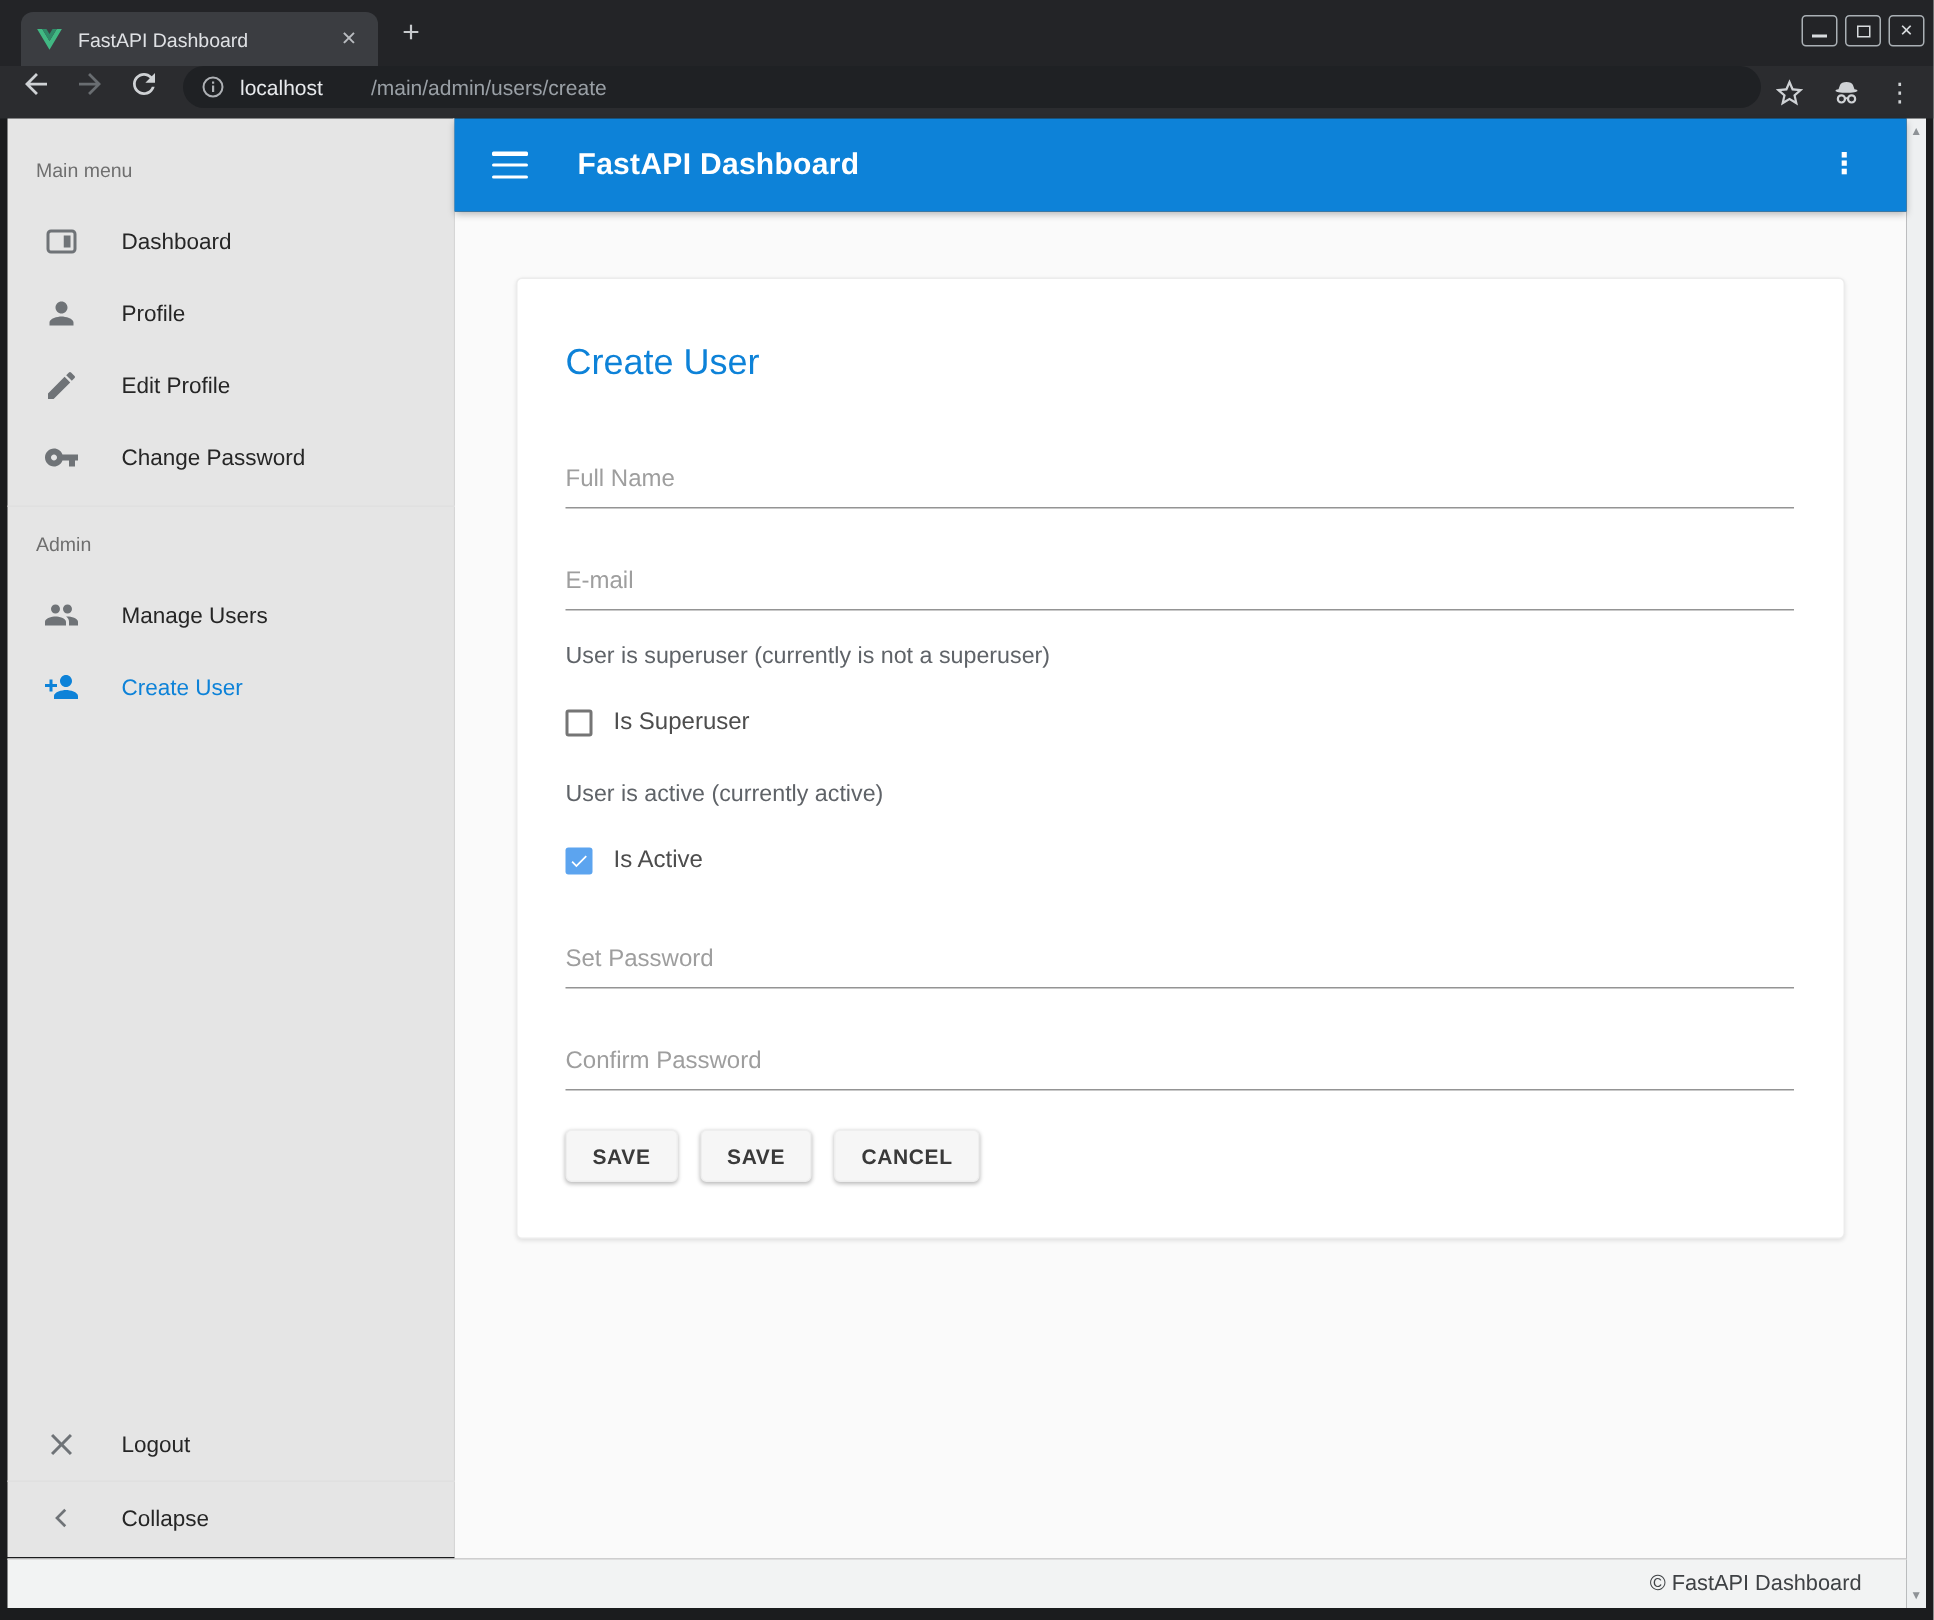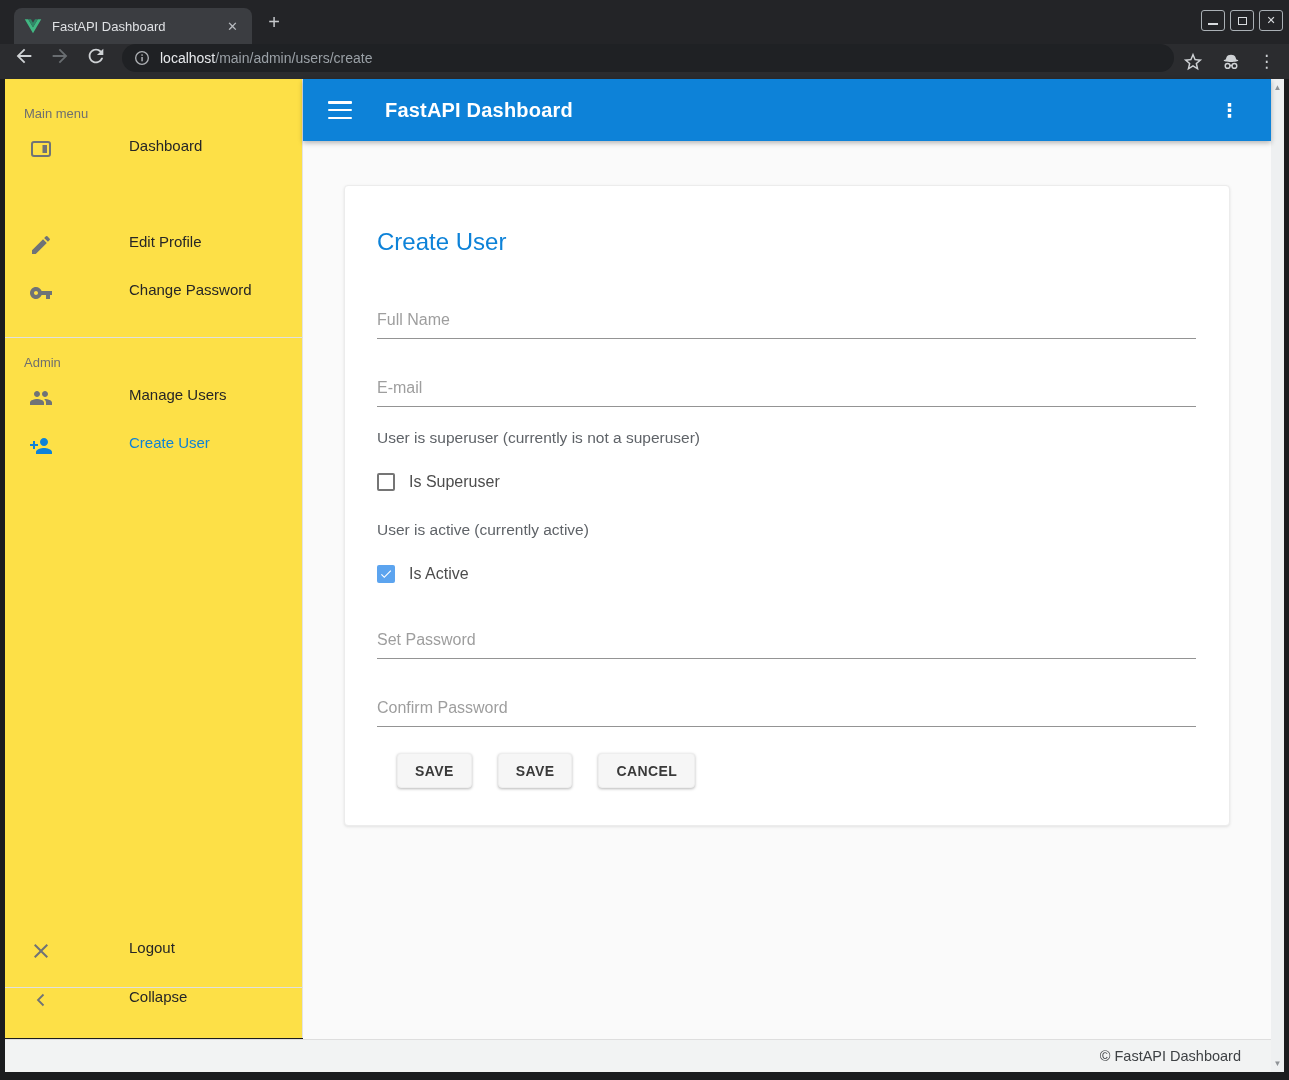--- a/index.html
+++ b/index.html
@@ -24,31 +24,31 @@
   .toolbar { position:absolute; left:0; top:44px; width:1289px; height:35px; background:#2b2c2f;
              display:flex; }
   .nav-icon { width:24px; height:24px; color:#cfd2d5; margin-left:12px; flex:0 0 auto; }
   .nav-icon.disabled { color:#696d71; }
   .nav-icon svg { width:22px; height:22px; display:block; margin:1px auto; }
   .omnibox { height:28px; background:#1f2124; border-radius:14px; margin-left:14px; width:1052px;
              display:flex; align-items:center; padding:0 12px; }
   .omni-info { width:16px; height:16px; color:#aeb1b5; margin-right:10px; flex:0 0 auto; }
   .omni-info svg { width:16px; height:16px; display:block; }
   .url-host { font-size:14px; color:#e8eaed; }
-  .url-path { font-size:14px; color:#9aa0a6; }
+  .url-path { font-size:14px; color:#9aa0a6;margin-left:32px; }
   .tb-right { display:flex; align-items:center; margin-left:8px; gap:16px; }
   .tb-icon { width:22px; height:22px; color:#cfd2d5; }
   .tb-icon svg { width:22px; height:22px; display:block; }
   .tb-dots { color:#cfd2d5; font-size:17px; line-height:22px; width:12px; text-align:center; }
 
   
-  .sidebar { position:absolute; left:5px; top:79px; width:298px; height:959px; background:#fde047;
+  .sidebar { position:absolute; left:5px; top:79px; width:298px; height:959px; background:#e5e5e5;
              border-right:1px solid #e3e3e3; }
   .side-section-label { position:absolute; left:19px; font-size:13px; color:#6f6f6f; }
-  .side-item { position:absolute; left:0; width:314px; height:48px; display:flex; cursor:pointer;gap:48px; }
+  .side-item { position:absolute; left:0; width:314px; height:48px; display:flex; align-items:center; cursor:pointer; }
   .side-item .s-icon { width:24px; height:24px; margin-left:24px; color:#6f7377; flex:0 0 auto; }
   .side-item .s-icon svg { width:24px; height:24px; display:block; }
   .side-item .s-label { margin-left:28px; font-size:15px; color:#262626; }
   .side-item.active .s-icon { color:#0d82d8; }
   .side-item.active .s-label { color:#0d82d8; }
   .side-divider { position:absolute; left:0; width:298px; height:1px; background:#e0e0e0; }
 
   .appbar { position:absolute; left:303px; top:79px; width:968px; height:62px; background:#0d82d8;
             box-shadow:0 2px 5px rgba(0,0,0,0.28); display:flex; align-items:center; z-index:3; }
   .hamburger { width:24px; height:18px; margin-left:25px; display:flex; flex-direction:column; justify-content:space-between; }
@@ -70,21 +70,21 @@
   .field { position:absolute; left:32px; right:33px; }
   .field .f-label { font-size:16px; color:#9e9e9e; }
   .field .f-line { position:absolute; left:0; right:0; height:1px; background:#949494; }
   .hint { position:absolute; left:32px; font-size:15.5px; color:#5f6368; }
   .cbx-row { position:absolute; left:32px; display:flex; align-items:center; }
   .cbx { width:18px; height:18px; border-radius:2px; flex:0 0 auto; }
   .cbx.unchecked { border:2px solid #757575; background:#ffffff; }
   .cbx.checked { background:#5ca4ef; display:flex; align-items:center; justify-content:center; }
   .cbx.checked svg { width:14px; height:14px; }
   .cbx-label { margin-left:14px; font-size:16px; color:#4d4d4d; }
-  .btn-row { position:absolute; left:52px; top:567px; display:flex; gap:26px;justify-content:center; }
+  .btn-row { position:absolute; left:32px; top:567px; display:flex; gap:15px;justify-content:center; }
   .btn { height:35px; padding:0 17px; background:#f6f6f6; border:1px solid #eeeeee; border-radius:4px;
          box-shadow:0 1px 3px rgba(0,0,0,0.28); font-size:14px; font-weight:700; color:#3a3a3a;
          letter-spacing:0.4px; display:flex; align-items:center; cursor:pointer;
          font-family:"Liberation Sans","DejaVu Sans",sans-serif; }
 
   .footer { position:absolute; left:5px; top:1039px; width:1266px; height:33px; background:#f2f3f3;
             border-top:1px solid #dedede; display:flex; align-items:center; justify-content:flex-end; }
   .footer-text { font-size:14.5px; color:#3f4245; margin-right:30px; }
 </style>
 </head>
@@ -164,20 +164,28 @@
     <div class="side-item" style="top:58px">
       <span class="s-icon">
         <svg viewBox="0 0 24 24">
             <rect x="3" y="5" width="18" height="14" rx="2" fill="none" stroke="currentColor" stroke-width="2"></rect>
             <rect x="13.5" y="8" width="4.5" height="8" fill="currentColor"></rect>
           </svg>
       </span>
       <span class="s-label">Dashboard</span>
     </div>
 
+    <div class="side-item" style="top:106px">
+      <span class="s-icon">
+        <svg viewBox="0 0 24 24" fill="currentColor">
+            <path d="M12 12c2.21 0 4-1.79 4-4s-1.79-4-4-4-4 1.79-4 4 1.79 4 4 4zm0 2c-2.67 0-8 1.34-8 4v2h16v-2c0-2.66-5.33-4-8-4z"></path>
+          </svg>
+      </span>
+      <span class="s-label">Profile</span>
+    </div>
 
     <div class="side-item" style="top:154px">
       <span class="s-icon">
         <svg viewBox="0 0 24 24" fill="currentColor">
             <path d="M3 17.25V21h3.75L17.81 9.94l-3.75-3.75L3 17.25zM20.71 7.04c.39-.39.39-1.02 0-1.41l-2.34-2.34a1 1 0 0 0-1.41 0l-1.83 1.83 3.75 3.75 1.83-1.83z"></path>
           </svg>
       </span>
       <span class="s-label">Edit Profile</span>
     </div>
 

